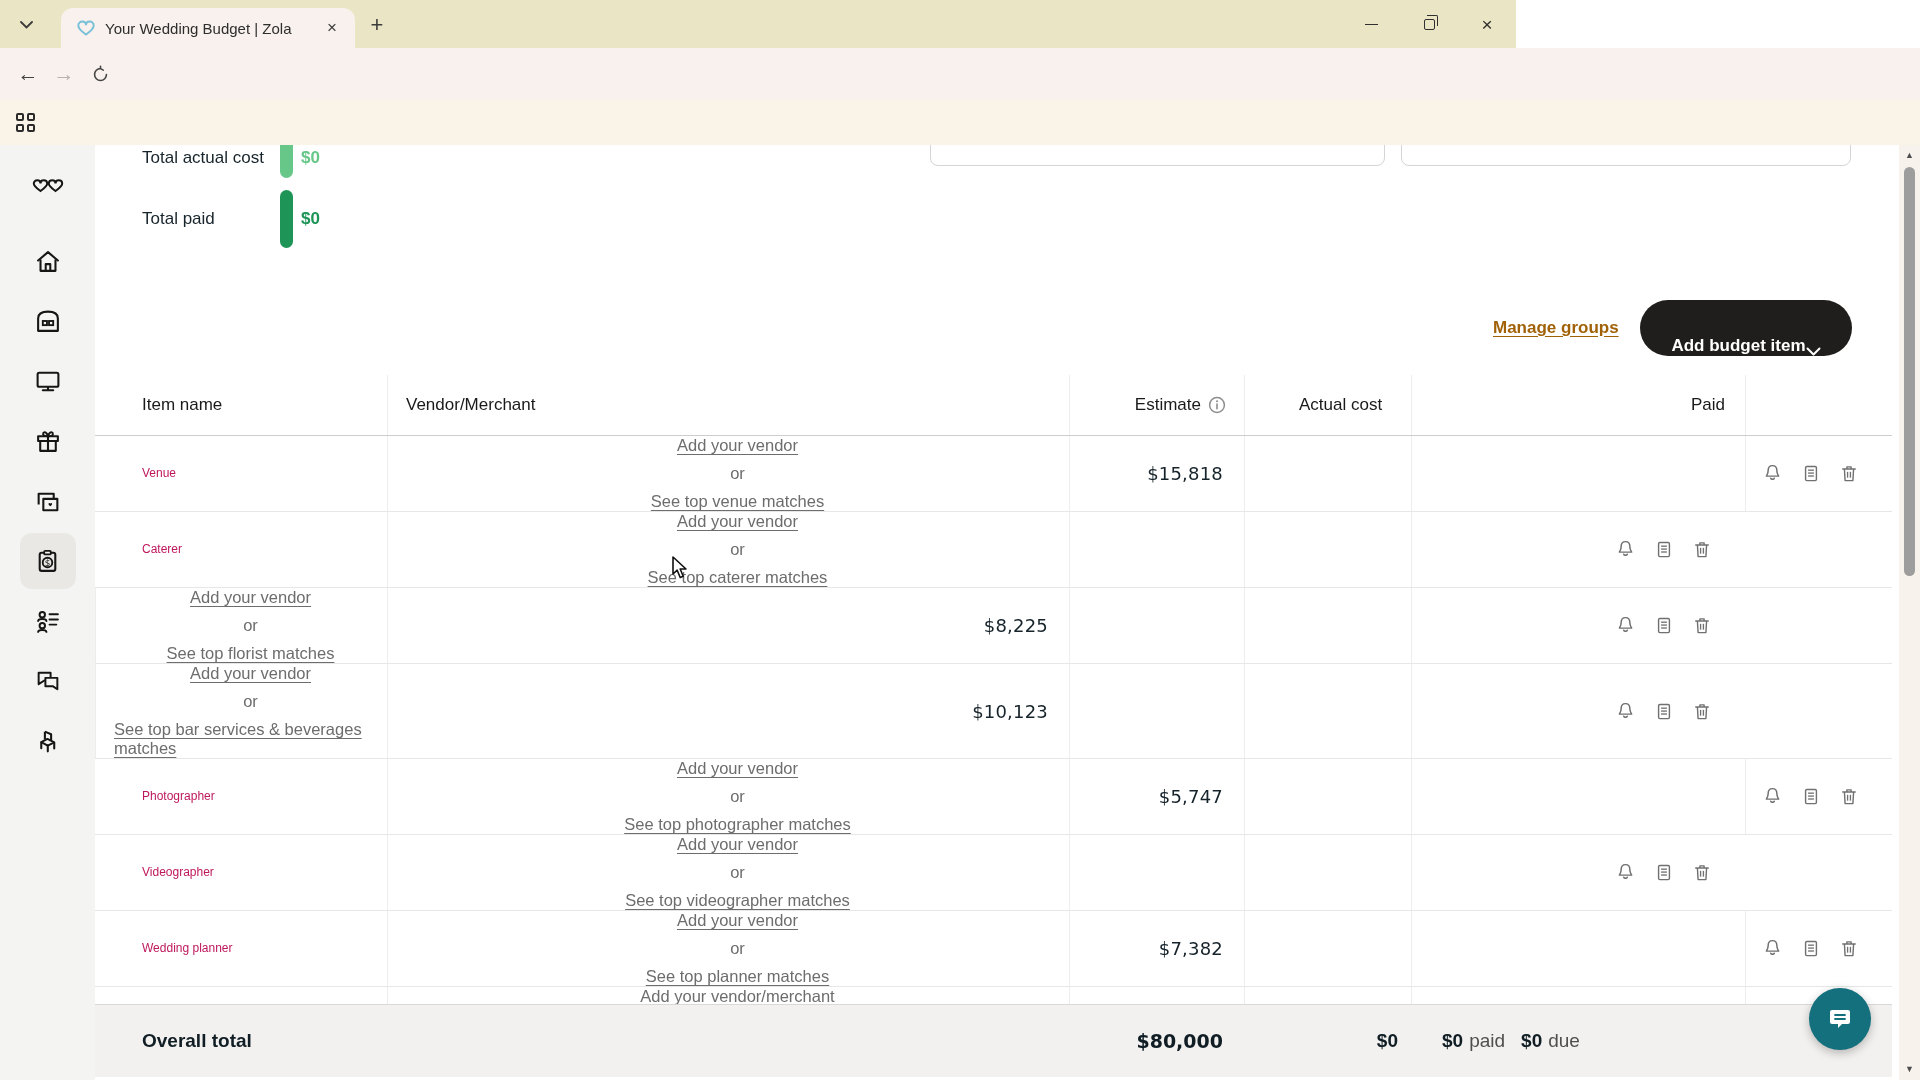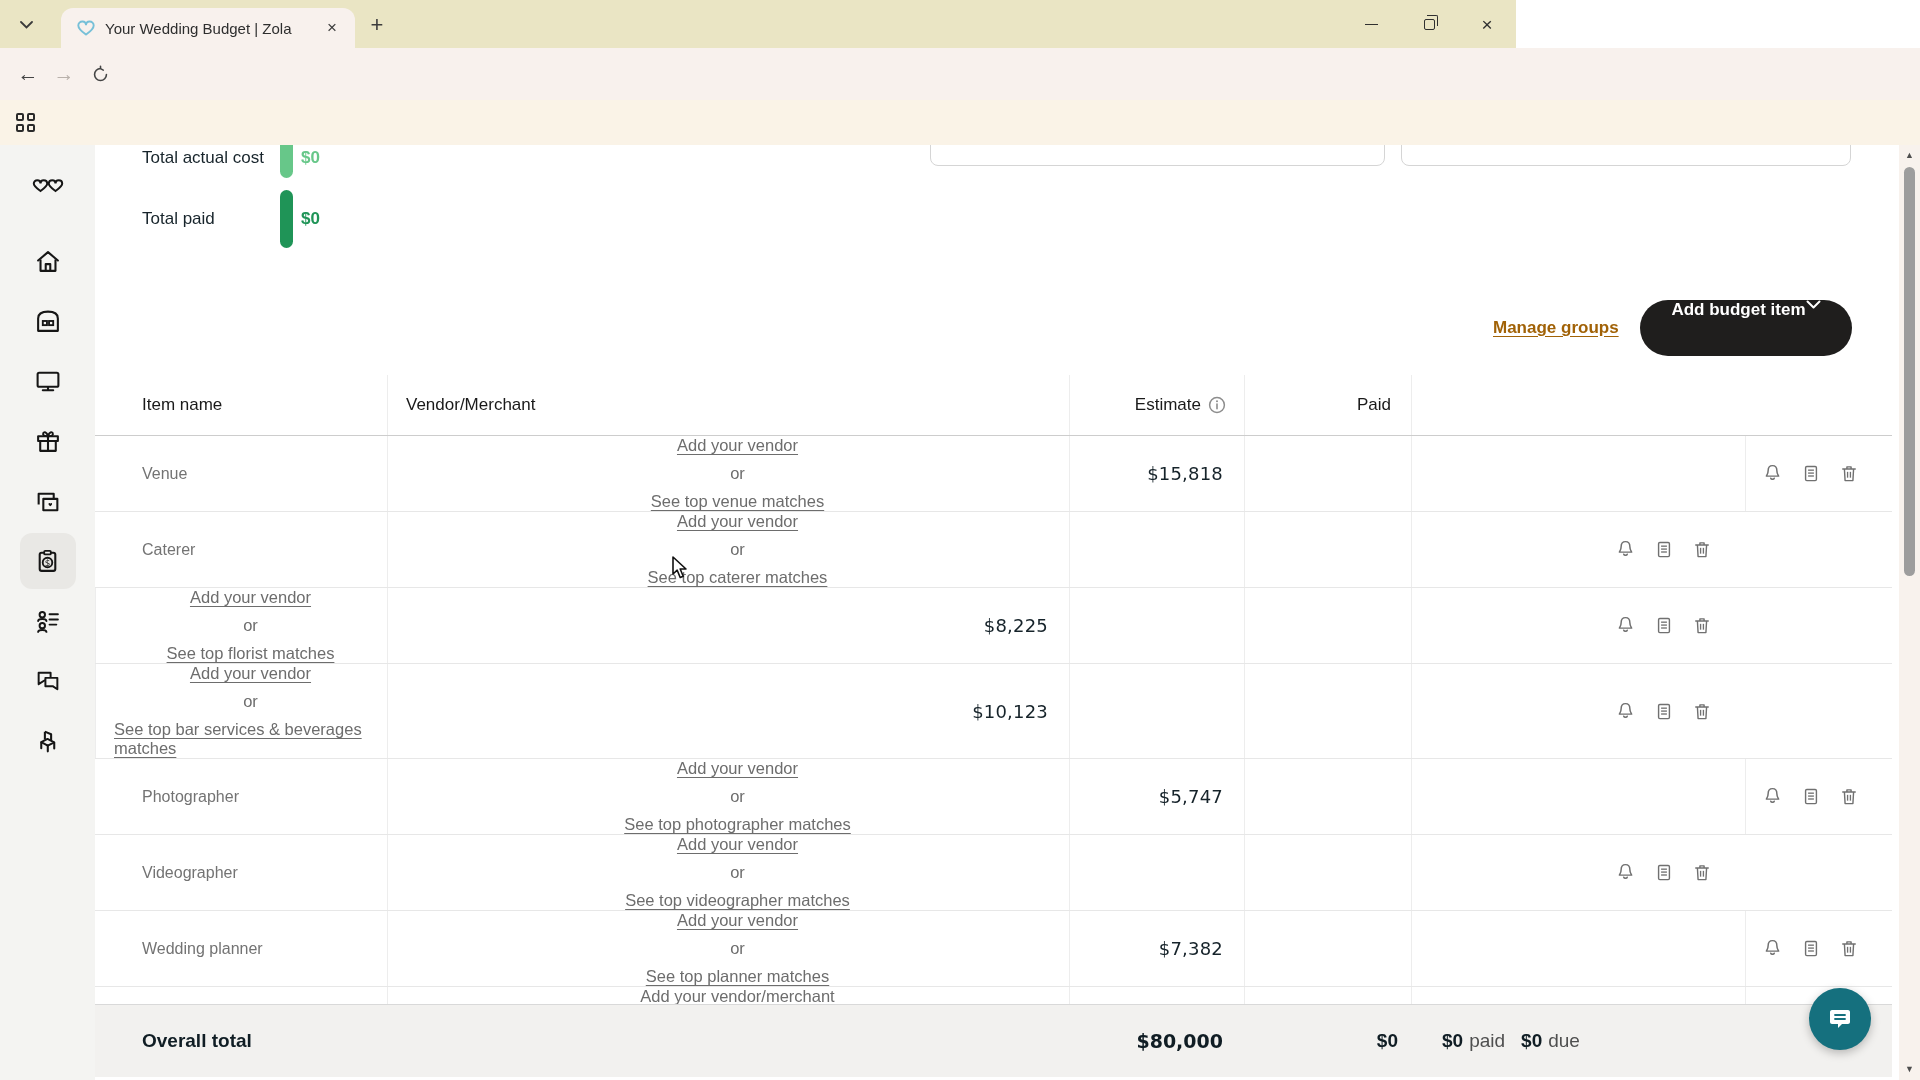--- a/index.html
+++ b/index.html
@@ -67,37 +67,37 @@
   .sum-paid { top:45px; } .sum-paid .pill { height:58px; background:#1f9457; } .sum-paid .val { color:#1f9457; }
 
   .cutbox { position:absolute; top:-45px; height:66px; background:#fff; border:1px solid #d5d5d5; border-radius:8px; }
   .cutbox.b1 { left:835px; width:455px; }
   .cutbox.b2 { left:1306px; width:450px; }
 
   .manage-groups { position:absolute; left:1398px; top:173px; font-size:17px; font-weight:600; color:#a16207;
     text-decoration:underline; text-underline-offset:3px; cursor:pointer; }
   .add-item-btn { position:absolute; left:1545px; top:155px; width:212px; height:56px; border-radius:28px;
     background:#1f1e1d; color:#fff; border:none; font-size:17px; font-weight:600;
-    display:flex; align-items:flex-start; justify-content:center; gap:0; font-family:inherit; cursor:pointer; }
+    display:flex; align-items:flex-end; justify-content:center; gap:0; font-family:inherit; cursor:pointer; }
 
   
   .budget-table { position:absolute; left:0; top:230px; width:1797px; }
   .trow, .thead, .total-row { display:grid; grid-template-columns:292px 682px 175px 167px 334px 1fr; }
   .thead { height:61px; border-bottom:1px solid #cdcdcd; }
   .thead > div { display:flex; align-items:center; font-size:17px; color:#1a1a1a; }
   .cell-vline { border-left:1px solid #ededed; }
   .h-item { padding-left:47px; }
   .h-vendor { padding-left:18px; }
   .h-est { justify-content:flex-end; padding-right:18px; gap:7px; }
   .h-actual { padding-left:54px; }
   .h-paid { justify-content:flex-end; padding-right:20px; }
 
   .trow { min-height:71px; border-bottom:1px solid #e7e7e7; }
   .trow > div { display:flex; align-items:center; }
-  .c-item { padding-left:47px; padding-right:20px; font-size:16px; color:#737373; line-height:1.35; }
+  .c-item { padding-left:47px; padding-right:20px; font-size:12px; color:#be185d; line-height:1.35; }
   .c-vendor { padding-left:18px; font-size:16.5px; color:#6d6d6d; gap:9px; flex-wrap:wrap;flex-direction:column; }
   .c-vendor a { color:#6d6d6d; text-decoration:underline; text-underline-offset:3px; cursor:pointer; }
   .c-est { justify-content:flex-end; padding-right:21px; font-size:18px; color:#16232a;
     font-family:"DejaVu Sans", sans-serif; letter-spacing:0.2px; }
   .c-actions { justify-content:flex-end; padding-right:33px; gap:18px; }
   .c-actions .ico { cursor:pointer; }
 
   .total-row { position:absolute; left:0; top:859px; width:1797px; height:73px; background:#f2f1ef;
     border-top:1px solid #d9d9d9; z-index:5; align-items:center; }
   .total-row > div { display:flex; align-items:center; font-size:19px; font-weight:bold; color:#101d24; }
@@ -311,20 +311,21 @@
           <div class="h-item">Item name</div>
           <div class="h-vendor cell-vline">Vendor/Merchant</div>
           <div class="h-est cell-vline">
             <span>Estimate</span>
             <svg width="18" height="18" viewBox="0 0 18 18">
                 <circle cx="9" cy="9" r="7.4" fill="none" stroke="#8d8d8d" stroke-width="1.5"></circle>
                 <line x1="9" y1="8" x2="9" y2="12.7" stroke="#8d8d8d" stroke-width="1.6" stroke-linecap="round"></line>
                 <circle cx="9" cy="5.2" r="1" fill="#8d8d8d"></circle>
               </svg>
           </div>
+          <div class="h-actual cell-vline">Actual cost</div>
           <div class="h-paid cell-vline">Paid</div>
           <div class="cell-vline"></div>
         </div>
 
         <div class="trow">
           <div class="c-item">Venue</div>
           <div class="c-vendor cell-vline">
             <a>Add your vendor</a>
             <span>or</span>
             <a>See top venue matches</a>

